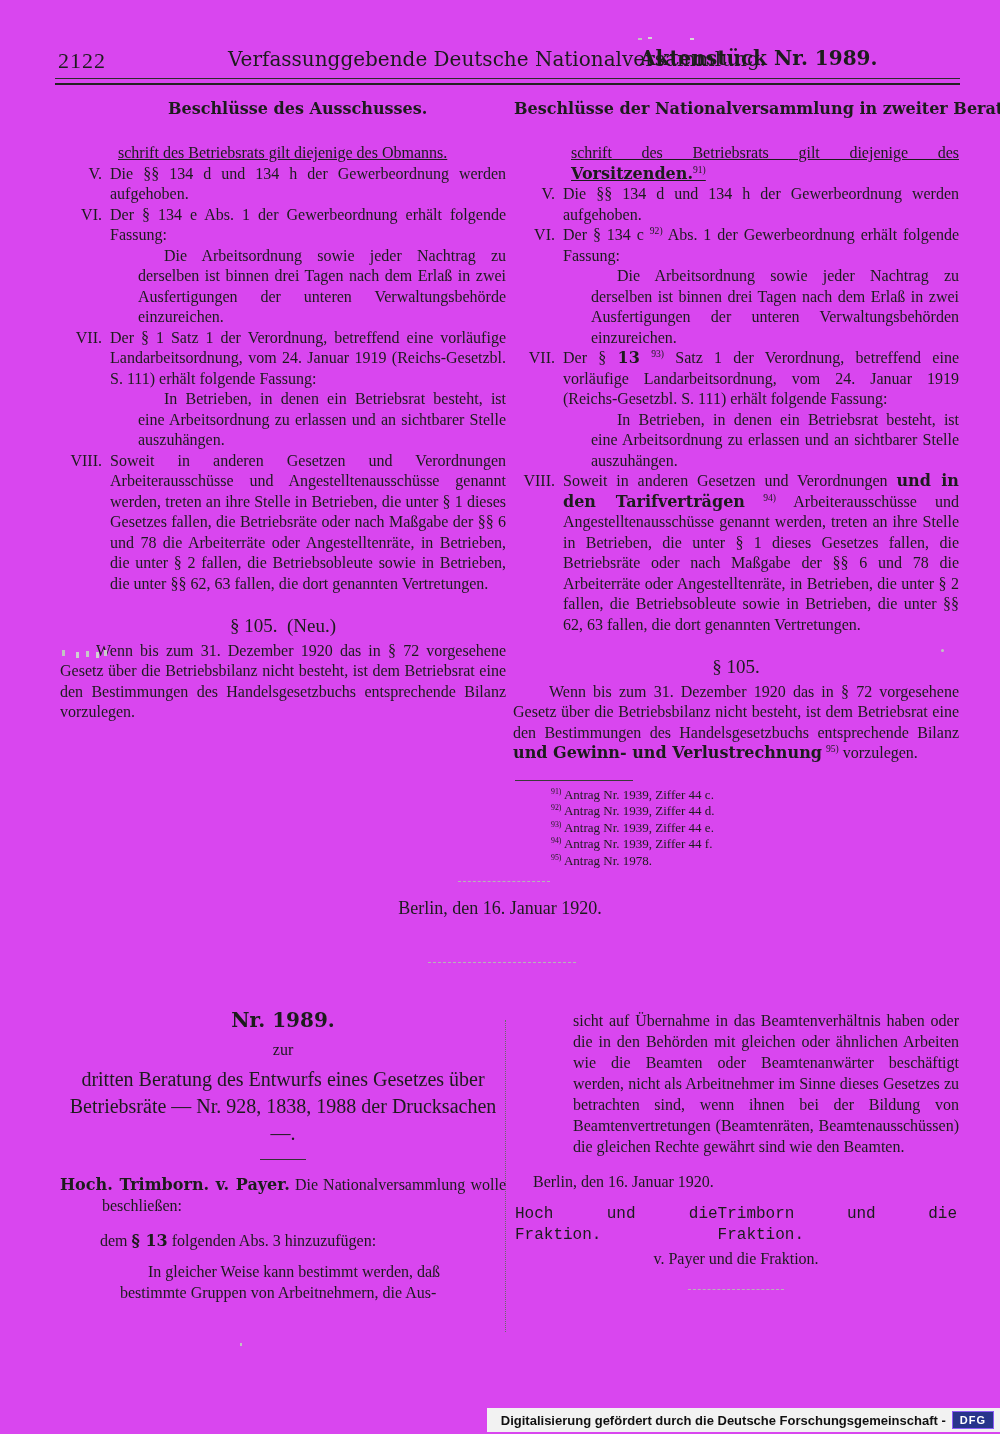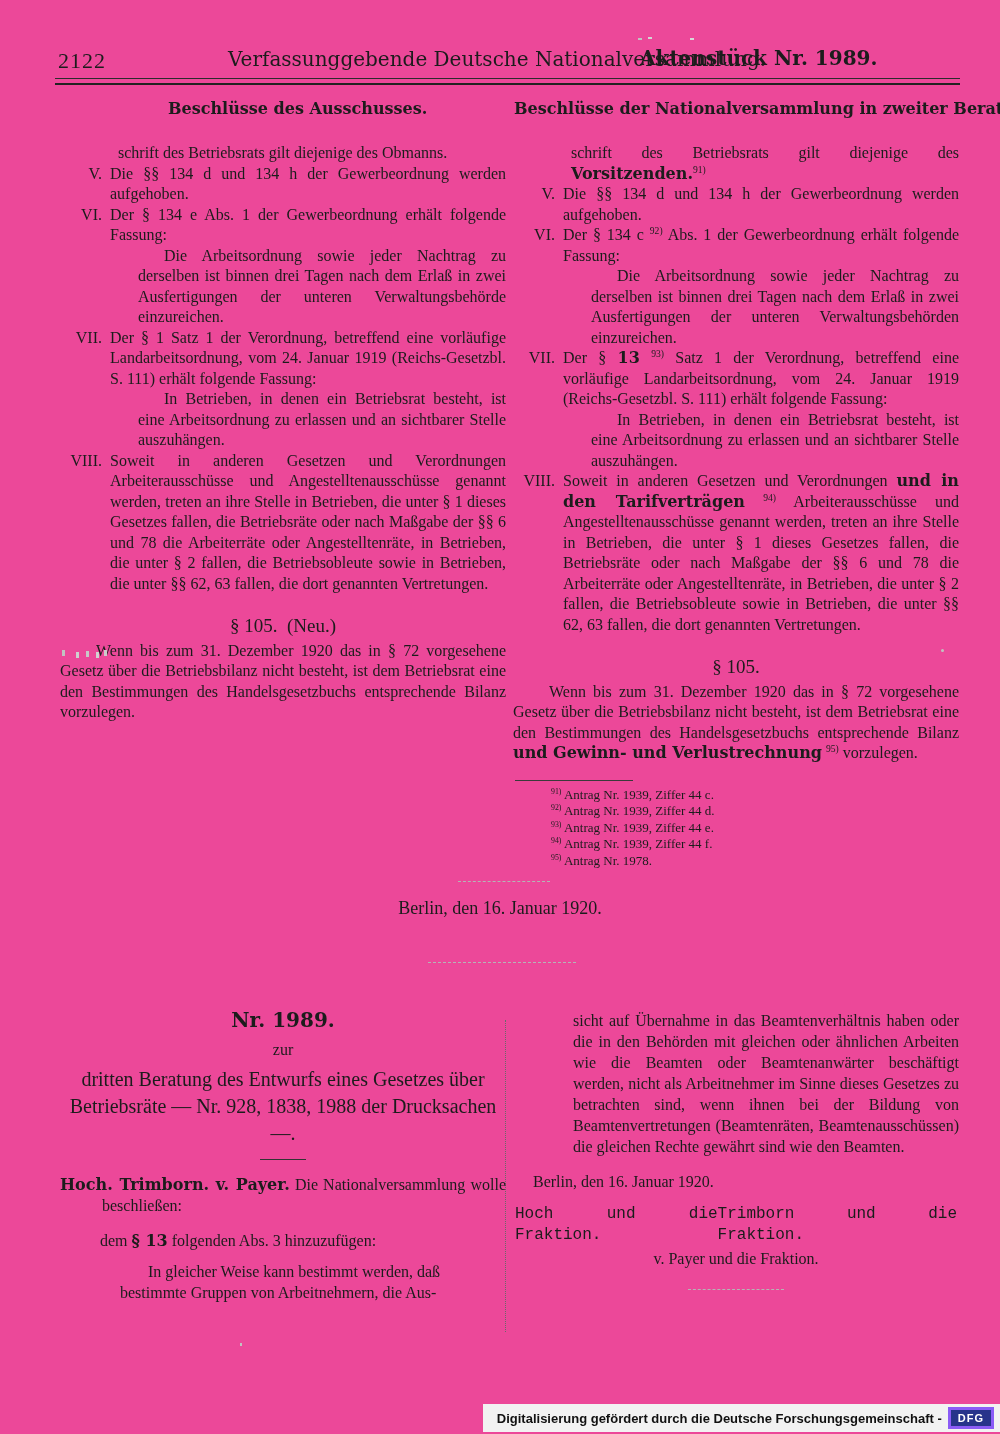--- a/index.html
+++ b/index.html
@@ -1,35 +1,35 @@
 <!DOCTYPE html>
 <html><head>
 <meta charset="utf-8">
 <style>
   html,body{margin:0;padding:0;background:#e8e8e8;}
   .page{
-    position:relative;width:1000px;height:1434px;background:#ec4899;
+    position:relative;width:1000px;height:1434px;background:#d946ef;
     font-family:"Liberation Serif","DejaVu Serif",serif;color:#1c1c1c;
     overflow:hidden;margin:0 auto;
   }
   
   .pagenum{position:absolute;left:58px;top:48px;font-size:22px;letter-spacing:1px;}
   .journal-title{position:absolute;left:228px;top:47px;font-size:20px;font-weight:400;font-family:"DejaVu Serif",serif;white-space:nowrap;}
   .doc-ref{position:absolute;left:640px;top:46px;font-size:20px;font-weight:700;font-family:"DejaVu Serif",serif;white-space:nowrap;}
   .header-rule{position:absolute;left:55px;top:78px;width:905px;height:4px;
     border-top:1px solid #2c2c2c;border-bottom:2px solid #222;}
   .col-head{position:absolute;top:99px;font-size:16px;font-weight:700;font-family:"DejaVu Serif",serif;white-space:nowrap;}
   .col-head.left{left:168px;}
   .col-head.right{left:514px;}
   
   .col{position:absolute;top:143px;width:446px;font-size:16px;line-height:20.5px;text-align:justify;}
   .col.left{left:60px;}
   .col.right{left:513px;}
   .col p{margin:0;}
-  .intro{margin-left:58px !important;}
+  .intro{margin-left:58px !important;text-decoration:underline;}
   .li{display:flex;margin:0;}
   .li .num{flex:0 0 50px;text-align:right;padding-right:8px;box-sizing:border-box;}
   .li .txt{flex:1;text-align:justify;}
   .sub{margin-left:78px !important;text-indent:26px;}
   .sec-head{text-align:center;font-size:19px;margin-top:22px !important;margin-bottom:4px !important;}
   .sec-par{text-indent:36px;}
   .b{font-weight:700;font-family:"DejaVu Serif",serif;}
   sup{font-size:0.6em;line-height:0;vertical-align:super;}
   
   .fn-sep{width:118px;border-top:1px solid #3a3a3a;margin:16px 0 6px 2px;height:0;}
@@ -62,21 +62,21 @@
   .dash.d3{left:688px;top:1289px;width:96px;}
   .speck{position:absolute;background:#c2c2c2;}
   .s1{left:62px;top:650px;width:3px;height:6px;box-shadow:14px 2px 0 #cfcfcf,24px 1px 0 #c8c8c8,34px 2px 0 #d2d2d2,42px 0 0 #cccccc;}
   .s2{left:941px;top:649px;width:3px;height:3px;border-radius:50%;}
   .s3{left:638px;top:38px;width:4px;height:2px;box-shadow:10px -1px 0 #d5d5d5,52px 0 0 #d8d8d8;}
   .s4{left:240px;top:1343px;width:2px;height:3px;}
   
   .footer{position:absolute;right:0;bottom:2px;display:flex;align-items:center;gap:6px;
     background:#f2f2f2;padding:3px 6px 3px 14px;}
   .footer-text{font-family:"Liberation Sans","DejaVu Sans",sans-serif;font-size:13px;font-weight:700;color:#111;}
-  .dfg-box{display:inline-block;background:#27348b;color:#ffffff;border:3px solid #8b5cf6;
+  .dfg-box{display:inline-block;background:#27348b;color:#ffffff;border:1px solid #8b5cf6;
     font-family:"Liberation Sans","DejaVu Sans",sans-serif;font-size:11px;font-weight:700;
     padding:2px 7px;letter-spacing:1px;}
 </style>
 </head>
 <body>
 
 <div class="page">
 
   <div class="pagenum">2122</div>
   <div class="journal-title">Verfassunggebende Deutsche Nationalversammlung.</div>

